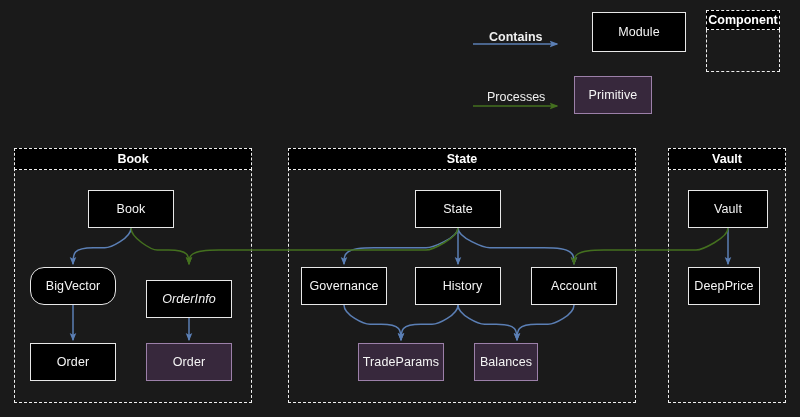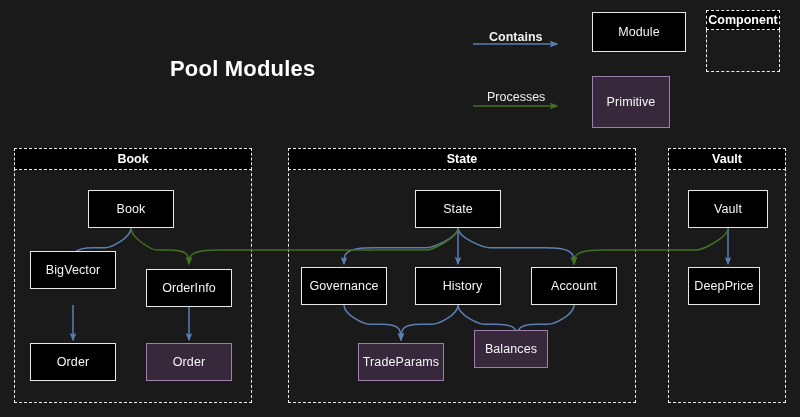--- a/index.html
+++ b/index.html
@@ -61,40 +61,39 @@
     display:flex;align-items:center;justify-content:center;
     font-size:12.5px;font-weight:bold;color:#fff;z-index:2;white-space:nowrap;
   }
   #edges{position:absolute;left:0;top:0;width:800px;height:417px;z-index:2;pointer-events:none;}
 </style>
 </head>
 <body>
 
 <div id="diagram">
 
-  <div id="page-title">Pool Modules</div>
 
   <div class="legend-label" id="legend-contains-label" style="left: 489px; top: 30px; font-weight: bold;">Contains</div>
   <div class="legend-label" id="legend-processes-label" style="left: 487px; top: 90px;">Processes</div>
 
   <svg id="legend-svg">
       <defs>
         <marker id="arrow-blue" viewBox="0 0 10 10" refX="8.5" refY="5" markerWidth="5.5" markerHeight="5.5" orient="auto-start-reverse" markerUnits="strokeWidth">
           <path d="M 0 1 L 10 5 L 0 9 L 2.2 5 Z" fill="#5b7fb5"></path>
         </marker>
         <marker id="arrow-green" viewBox="0 0 10 10" refX="8.5" refY="5" markerWidth="5.5" markerHeight="5.5" orient="auto-start-reverse" markerUnits="strokeWidth">
           <path d="M 0 1 L 10 5 L 0 9 L 2.2 5 Z" fill="#44701f"></path>
         </marker>
       </defs>
       <line x1="473" y1="44" x2="557" y2="44" stroke="#5b7fb5" stroke-width="1.6" marker-end="url(#arrow-blue)"></line>
       <line x1="473" y1="106" x2="557" y2="106" stroke="#44701f" stroke-width="1.6" marker-end="url(#arrow-green)"></line>
     </svg>
 
   <div class="node" id="legend-module-box" style="left: 592px; top: 12px; width: 94px; height: 40px;">Module</div>
-  <div class="node primitive" id="legend-primitive-box" style="left: 592px; top: 76px; width: 78px; height: 52px;">Primitive</div>
+  <div class="node primitive" id="legend-primitive-box" style="left: 574px; top: 76px; width: 78px; height: 38px;">Primitive</div>
   <div class="legend-box-component" id="legend-component-box" style="left: 706px; top: 10px; width: 74px; height: 62px;"></div>
   <div class="legend-box-component-header" id="legend-component-header" style="left: 706px; top: 10px; width: 74px; height: 20px;">Component</div>
 
   <div id="groups-layer">
       <div class="group" style="left: 14px; top: 148px; width: 238px; height: 255px;"></div>
       <div class="group-header" style="left: 14px; top: 148px; width: 238px; height: 22px;">Book</div>
       <div class="group" style="left: 288px; top: 148px; width: 348px; height: 255px;"></div>
       <div class="group-header" style="left: 288px; top: 148px; width: 348px; height: 22px;">State</div>
       <div class="group" style="left: 668px; top: 148px; width: 118px; height: 255px;"></div>
       <div class="group-header" style="left: 668px; top: 148px; width: 118px; height: 22px;">Vault</div>
@@ -120,27 +119,27 @@
       <path d="M 344 305 C 344 315, 363.95 324.25, 369.95 324.25 L 381.05 324.25 C 401 324.25, 401 330.25, 401 340" fill="none" stroke="#5b7fb5" stroke-width="1.5" marker-end="url(#arrow-blue)"></path>
       <path d="M 458 305 C 458 315, 438.05 324.25, 432.05 324.25 L 420.95 324.25 C 401 324.25, 401 330.25, 401 340" fill="none" stroke="#5b7fb5" stroke-width="1.5" marker-end="url(#arrow-blue)"></path>
       <path d="M 458 305 C 458 315, 478.65 324.25, 484.65 324.25 L 496.35 324.25 C 517 324.25, 517 330.25, 517 340" fill="none" stroke="#5b7fb5" stroke-width="1.5" marker-end="url(#arrow-blue)"></path>
       <path d="M 574 305 C 574 315, 554.05 324.25, 548.05 324.25 L 536.95 324.25 C 517 324.25, 517 330.25, 517 340" fill="none" stroke="#5b7fb5" stroke-width="1.5" marker-end="url(#arrow-blue)"></path>
       <path d="M 728 228 L 728 264" fill="none" stroke="#5b7fb5" stroke-width="1.5" marker-end="url(#arrow-blue)"></path>
       <path d="M 728 228 C 728 238, 702 250, 696 250 L 604 250 C 574 250, 574 256, 574 264" fill="none" stroke="#44701f" stroke-width="1.5" marker-end="url(#arrow-green)"></path>
     </svg>
 
   <div id="nodes-layer">
       <div class="node" style="left: 88px; top: 190px; width: 86px; height: 38px;">Book</div>
-      <div class="node" style="left: 30px; top: 251px; width: 86px; height: 38px;">BigVector</div>
-      <div class="node" style="left: 146px; top: 269px; width: 86px; height: 38px;">OrderInfo</div>
+      <div class="node" style="left: 30px; top: 267px; width: 86px; height: 38px; border-radius: 14px;">BigVector</div>
+      <div class="node" style="left: 146px; top: 280px; width: 86px; height: 38px; font-style: italic;">OrderInfo</div>
       <div class="node" style="left: 30px; top: 343px; width: 86px; height: 38px;">Order</div>
       <div class="node primitive" style="left: 146px; top: 343px; width: 86px; height: 38px;">Order</div>
       <div class="node" style="left: 415px; top: 190px; width: 86px; height: 38px;">State</div>
       <div class="node" style="left: 301px; top: 267px; width: 86px; height: 38px;">Governance</div>
       <div class="node" style="left: 415px; top: 267px; width: 86px; height: 38px; padding-left: 9px;">History</div>
       <div class="node" style="left: 531px; top: 267px; width: 86px; height: 38px;">Account</div>
       <div class="node primitive" style="left: 358px; top: 343px; width: 86px; height: 38px;">TradeParams</div>
-      <div class="node primitive" style="left: 474px; top: 330px; width: 74px; height: 38px;">Balances</div>
+      <div class="node primitive" style="left: 474px; top: 343px; width: 64px; height: 38px;">Balances</div>
       <div class="node" style="left: 688px; top: 190px; width: 80px; height: 38px;">Vault</div>
       <div class="node" style="left: 688px; top: 267px; width: 72px; height: 38px;">DeepPrice</div>
     </div>
 
 </div>
 
 </body></html>

